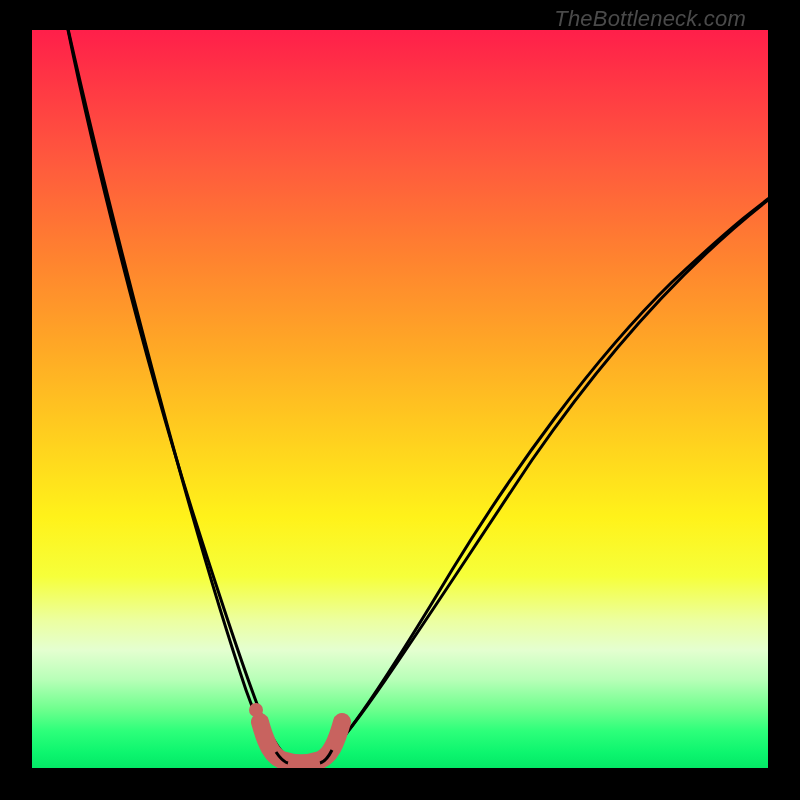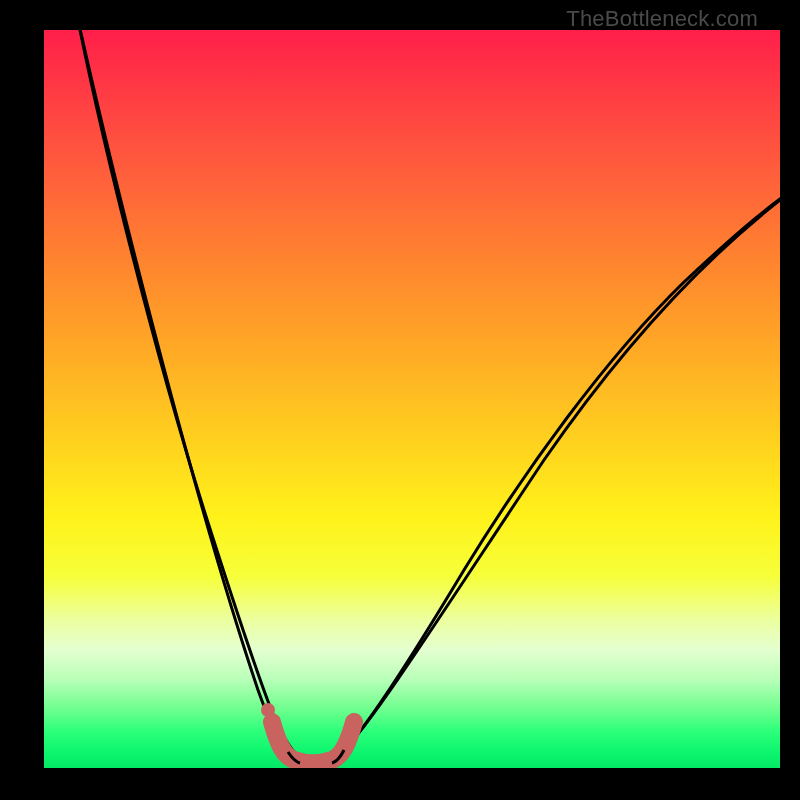--- a/index.html
+++ b/index.html
@@ -6,25 +6,26 @@
     margin: 0;
     padding: 0;
     width: 800px;
     height: 800px;
     background: #000;
     font-family: Arial, Helvetica, sans-serif;
     overflow: hidden;
   }
   .frame {
     position: absolute;
-    left: 12px;
+    left: 0;
     top: 0;
     width: 760px;
     height: 800px;
     background: #000;
+    font-style: italic;
   }
   .plot {
     position: absolute;
     left: 32px;
     top: 30px;
     width: 736px;
     height: 738px;
     background: linear-gradient(to bottom,
       #ff1f4a 0%,
       #ff3345 6%,

